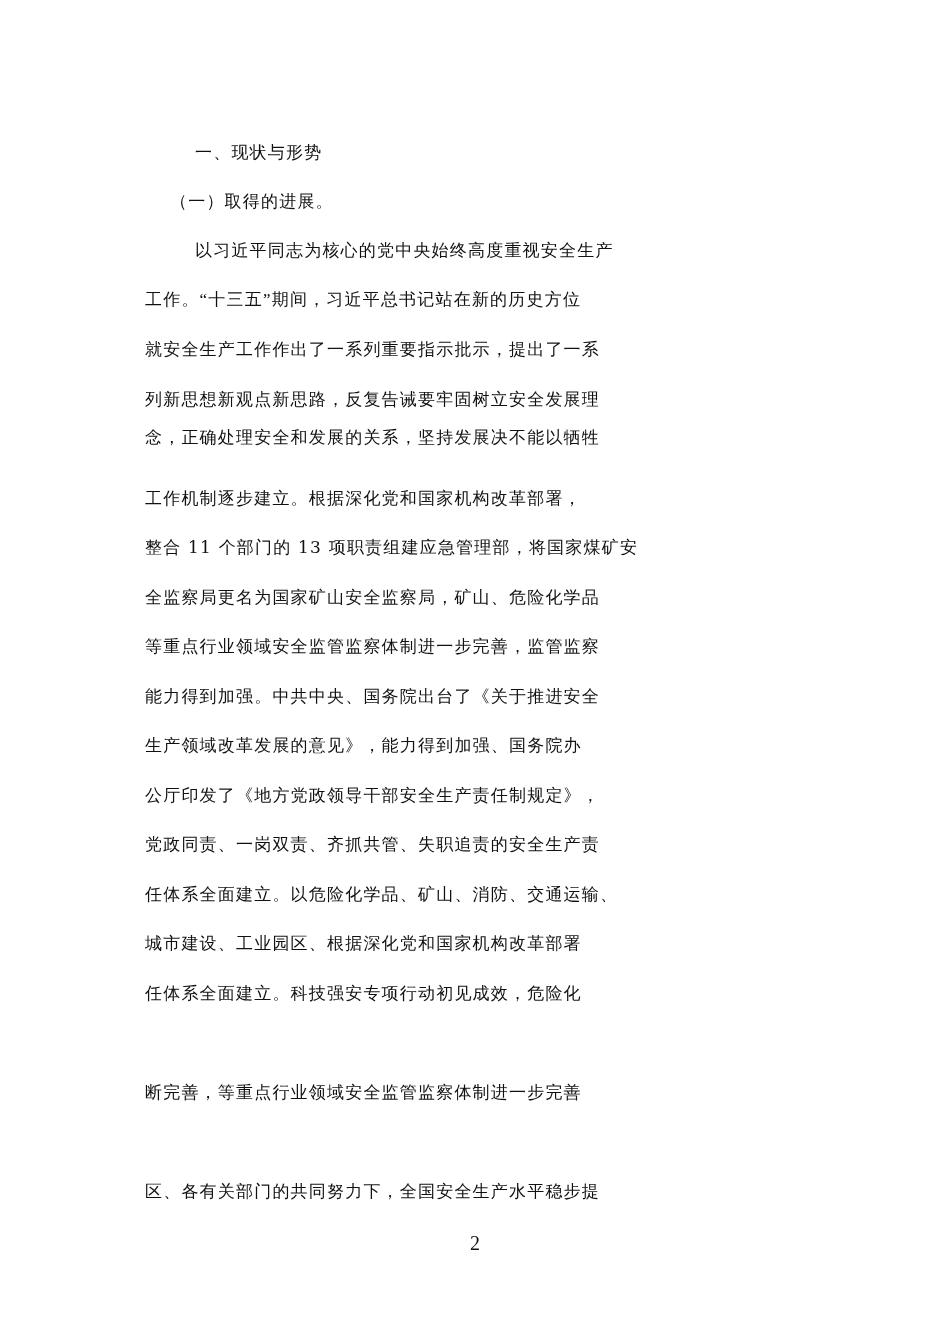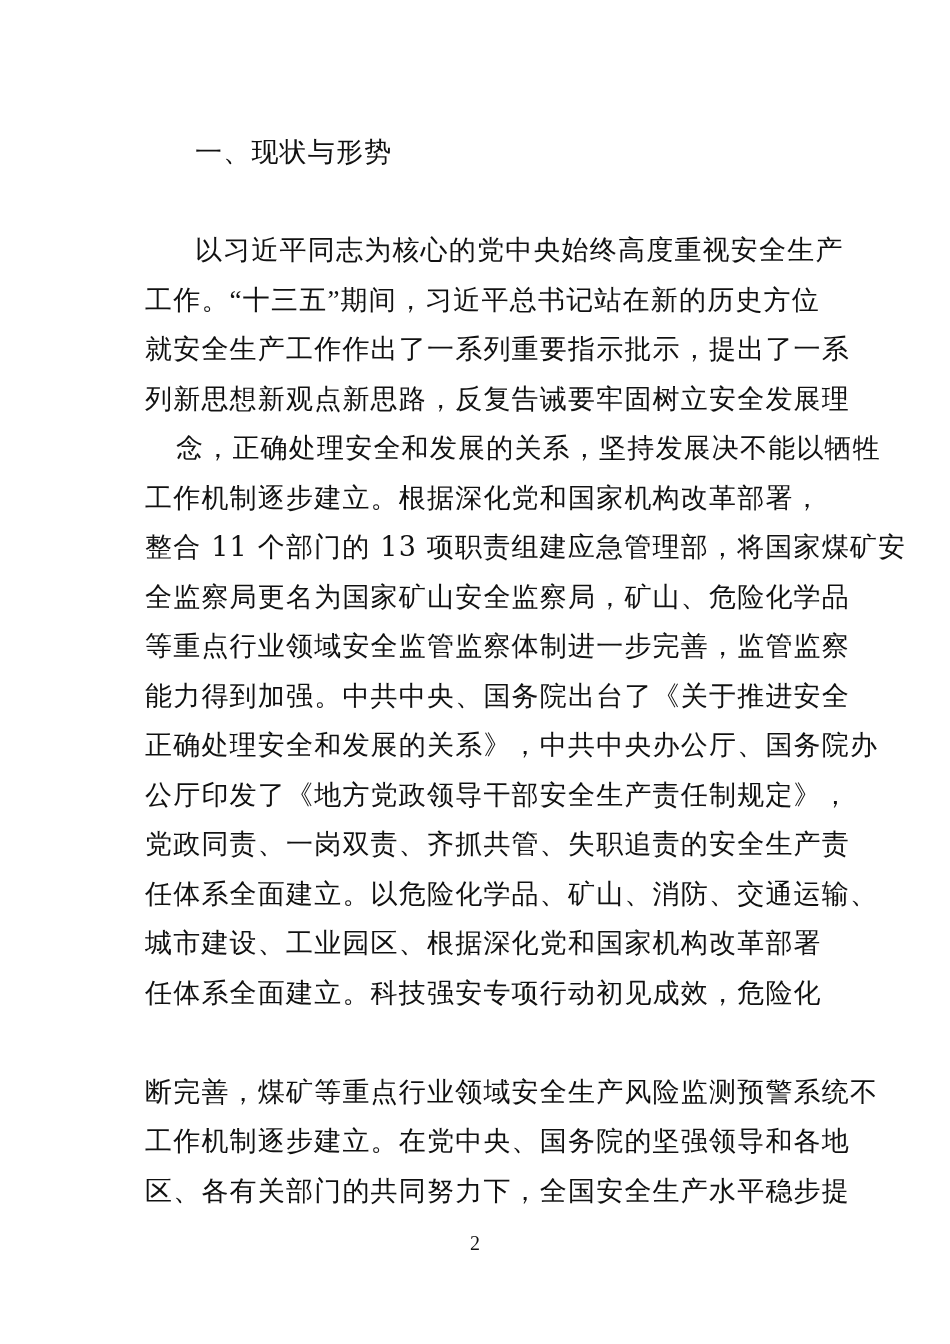--- a/index.html
+++ b/index.html
@@ -3,21 +3,21 @@
   <meta charset="utf-8">
   <style>
     html, body { margin: 0; padding: 0; background: #ffffff; }
     body { width: 950px; height: 1344px; position: relative; overflow: hidden; }
     .page { position: absolute; left: 0; top: 0; width: 950px; height: 1344px; background: #ffffff; }
     .line {
       position: absolute;
       left: 145px;
       width: 670px;
       font-family: "DejaVu Serif", "Liberation Serif", serif;
-      font-size: 27px;
+      font-size: 17px;
       line-height: 34px;
       color: #111111;
       white-space: nowrap;
       letter-spacing: 1.2px;
     }
     .heading1 { left: 195px; }
     .heading2 { left: 170px; }
     .indent { left: 195px; }
     .pagenum {
       position: absolute;
@@ -26,35 +26,35 @@
       font-family: "Liberation Serif", serif;
       font-size: 20px;
       color: #111111;
     }
   </style>
 </head>
 <body>
 
 <div class="page">
   <div class="line heading1" style="top:135px;">一、现状与形势</div>
+  <div class="line heading2" style="top:184px;">（一）取得的进展。</div>
 
   <div class="line indent" style="top:233px;">以习近平同志为核心的党中央始终高度重视安全生产</div>
   <div class="line" style="top:283px;font-family:Liberation Serif, serif;">工作。“十三五”期间，习近平总书记站在新的历史方位</div>
   <div class="line" style="top:332px;">就安全生产工作作出了一系列重要指示批示，提出了一系</div>
   <div class="line" style="top:382px;">列新思想新观点新思路，反复告诫要牢固树立安全发展理</div>
-  <div class="line" style="top:431px;margin-left:31px;">念，正确处理安全和发展的关系，坚持发展决不能以牺牲</div>
+  <div class="line" style="top:420px;">念，正确处理安全和发展的关系，坚持发展决不能以牺牲</div>
   <div class="line" style="top:481px;">工作机制逐步建立。根据深化党和国家机构改革部署，</div>
   <div class="line" style="top:530px;">整合 11 个部门的 13 项职责组建应急管理部，将国家煤矿安</div>
   <div class="line" style="top:580px;">全监察局更名为国家矿山安全监察局，矿山、危险化学品</div>
   <div class="line" style="top:629px;">等重点行业领域安全监管监察体制进一步完善，监管监察</div>
   <div class="line" style="top:679px;">能力得到加强。中共中央、国务院出台了《关于推进安全</div>
-  <div class="line" style="top:728px;">正确处理安全和发展的关系》，中共中央办公厅、国务院办</div>
+  <div class="line" style="top:728px;">生产领域改革发展的意见》，能力得到加强、国务院办</div>
   <div class="line" style="top:778px;">公厅印发了《地方党政领导干部安全生产责任制规定》，</div>
   <div class="line" style="top:827px;">党政同责、一岗双责、齐抓共管、失职追责的安全生产责</div>
   <div class="line" style="top:877px;">任体系全面建立。以危险化学品、矿山、消防、交通运输、</div>
   <div class="line" style="top:926px;">城市建设、工业园区、根据深化党和国家机构改革部署</div>
   <div class="line" style="top:976px;">任体系全面建立。科技强安专项行动初见成效，危险化</div>
-  <div class="line" style="top:1075px;">断完善，煤矿等重点行业领域安全生产风险监测预警系统不</div>
-  <div class="line" style="top:1124px;">工作机制逐步建立。在党中央、国务院的坚强领导和各地</div>
+  <div class="line" style="top:1075px;">断完善，等重点行业领域安全监管监察体制进一步完善</div>
   <div class="line" style="top:1174px;">区、各有关部门的共同努力下，全国安全生产水平稳步提</div>
 
   <div class="pagenum">2</div>
 </div>
 
 </body></html>

